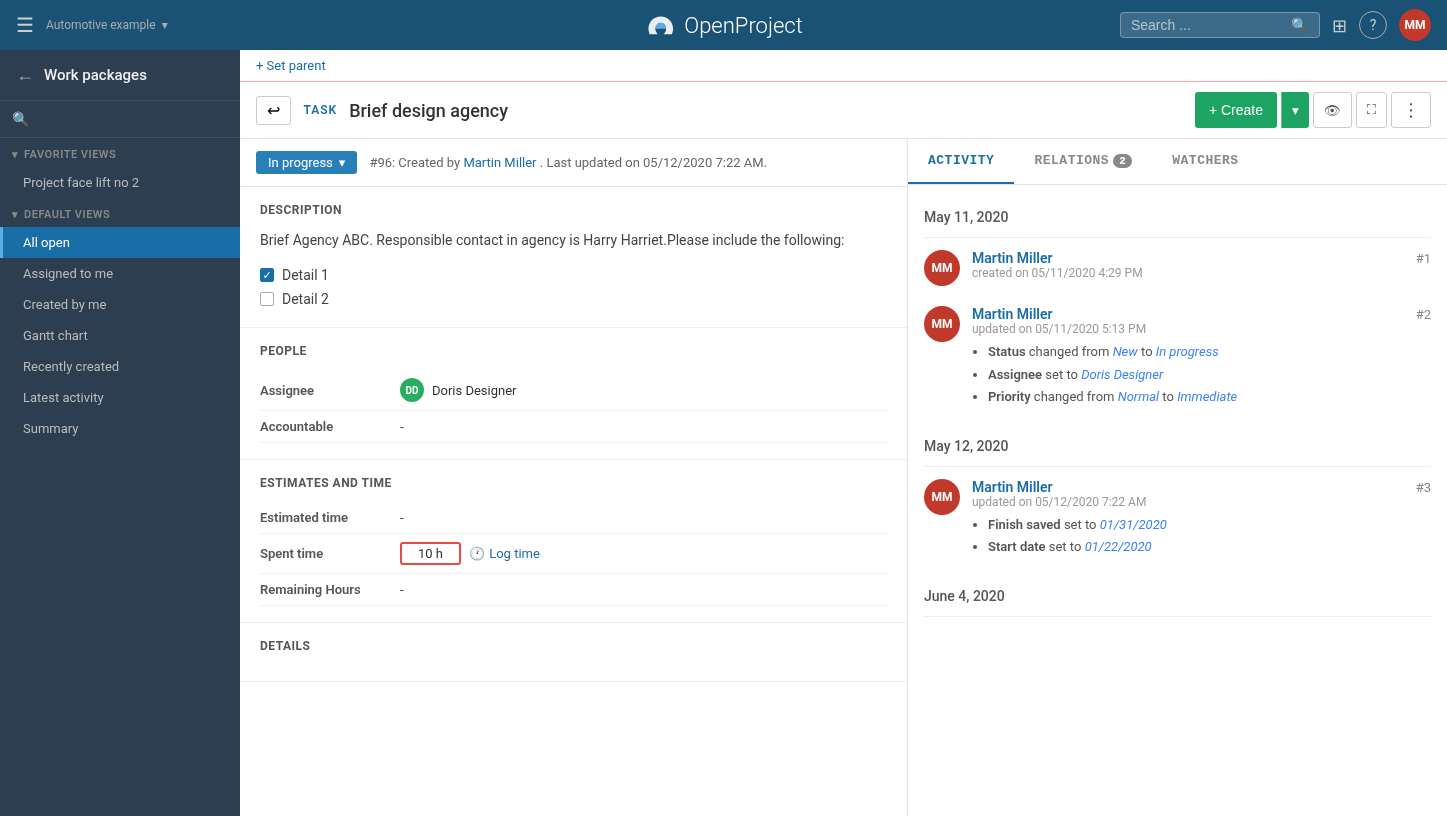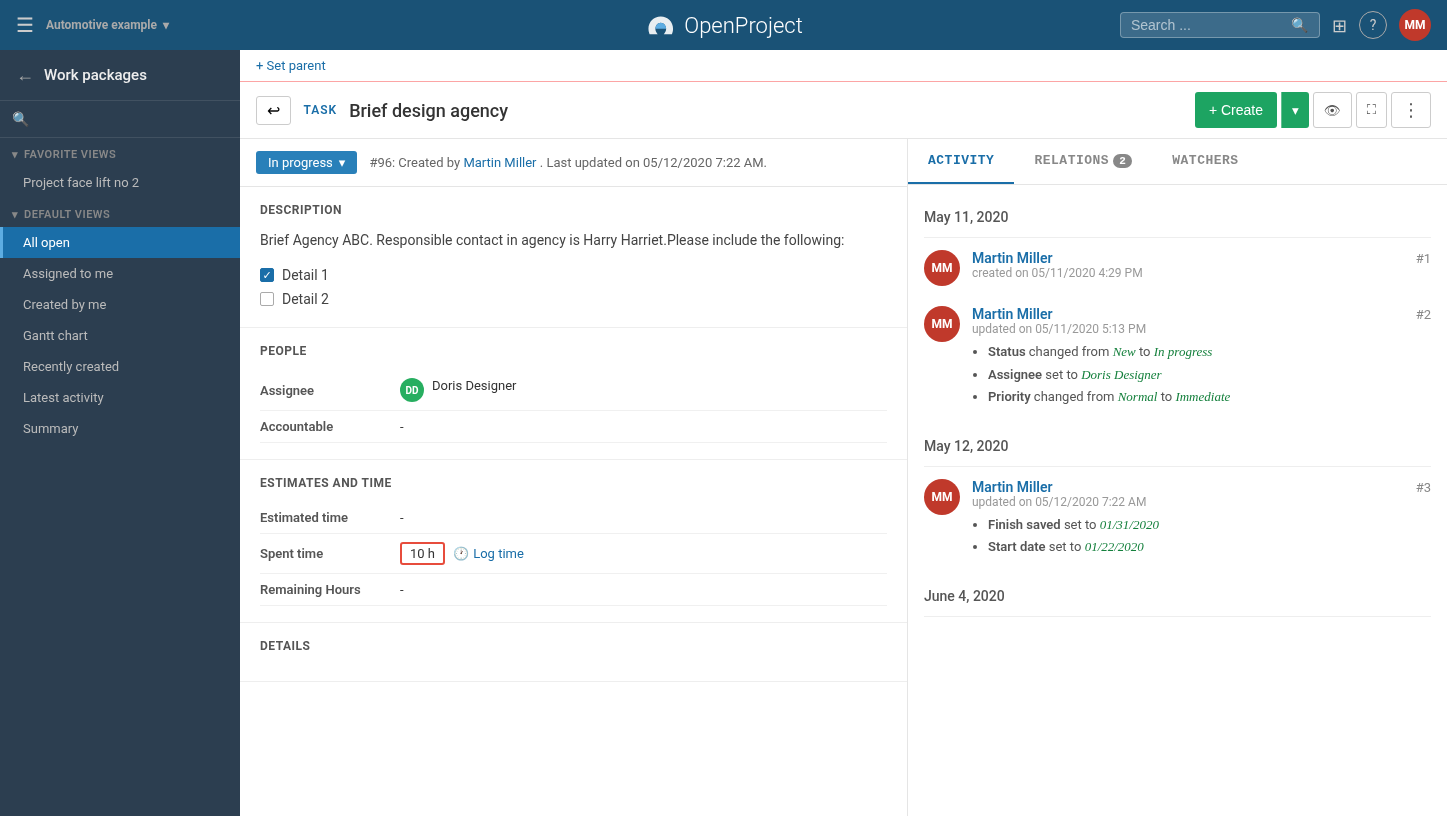--- a/index.html
+++ b/index.html
@@ -11,21 +11,21 @@
       height: 50px;
       display: flex;
       align-items: center;
       padding: 0 16px;
       color: white;
       position: fixed;
       top: 0; left: 0; right: 0;
       z-index: 100;
     }
     .topnav-hamburger { font-size: 20px; cursor: pointer; margin-right: 12px; color: #ccc; }
-    .topnav-project { font-size: 15px; font-weight: 700; display: flex; align-items: center; gap: 6px; }
+    .topnav-project { font-size: 15px; font-weight: 400; display: flex; align-items: center; gap: 6px; }
     .topnav-project span { font-size: 12px; color: #aaa; }
     .topnav-logo { position: absolute; left: 50%; transform: translateX(-50%); display: flex; align-items: center; gap: 8px; }
     .topnav-logo-icon { width: 32px; height: 20px; }
     .topnav-logo-text { font-size: 22px; font-weight: 300; color: white; }
     .topnav-right { margin-left: auto; display: flex; align-items: center; gap: 12px; }
     .search-box {
       background: rgba(255,255,255,0.15);
       border: 1px solid rgba(255,255,255,0.3);
       border-radius: 4px;
       display: flex;
@@ -157,23 +157,23 @@
     .section-title { font-size: 12px; font-weight: 700; color: #555; letter-spacing: 0.5px; text-transform: uppercase; margin-bottom: 12px; }
     .description-text { font-size: 14px; color: #444; line-height: 1.6; margin-bottom: 12px; }
     .checklist { list-style: none; }
     .checklist li { display: flex; align-items: center; gap: 8px; padding: 4px 0; font-size: 14px; color: #444; }
     .checklist-box { width: 14px; height: 14px; border: 1px solid #aaa; border-radius: 2px; display: flex; align-items: center; justify-content: center; font-size: 11px; }
     .checklist-box.checked { background: #1a6ea8; border-color: #1a6ea8; color: white; }
 
     
     .field-row { display: flex; align-items: center; padding: 8px 0; border-bottom: 1px solid #f0f0f0; }
     .field-label { width: 140px; font-size: 13px; font-weight: 600; color: #555; }
-    .field-value { flex: 1; font-size: 13px; color: #333; display: flex; gap: 8px; }
+    .field-value { flex: 1; font-size: 13px; color: #333; display: flex; align-items: center; gap: 8px; }
     .assignee-avatar { width: 24px; height: 24px; border-radius: 50%; background: #27ae60; color: white; font-size: 10px; font-weight: bold; display: flex; align-items: center; justify-content: center; }
-    .spent-time-box { border: 2px solid #e74c3c; border-radius: 3px; padding: 2px 8px; font-size: 13px; color: #333; }
+    .spent-time-box { border: 2px solid #e74c3c; border-radius: 3px; padding: 2px 16px; font-size: 13px; color: #333; }
     .log-time-btn { color: #1a6ea8; font-size: 13px; cursor: pointer; display: flex; align-items: center; gap: 4px; }
 
     
     .right-panel {
       width: 540px;
       border-left: 1px solid #e5e5e5;
       display: flex;
       flex-direction: column;
       background: white;
       overflow: hidden;
@@ -203,21 +203,21 @@
 
     .activity-item { display: flex; gap: 12px; margin-bottom: 20px; }
     .activity-avatar { width: 36px; height: 36px; border-radius: 50%; background: #c0392b; color: white; font-size: 12px; font-weight: bold; display: flex; align-items: center; justify-content: center; flex-shrink: 0; }
     .activity-body { flex: 1; }
     .activity-header { display: flex; justify-content: space-between; align-items: baseline; }
     .activity-author { font-size: 14px; font-weight: 600; color: #1a6ea8; }
     .activity-num { color: #888; font-size: 13px; }
     .activity-time { font-size: 12px; color: #999; margin-bottom: 6px; }
     .activity-changes { list-style: disc; padding-left: 16px; }
     .activity-changes li { font-size: 13px; color: #555; margin-bottom: 3px; line-height: 1.5; }
-    .activity-changes li em { font-style: italic; color: #15803d; font-family: Liberation Serif, serif; }
+    .activity-changes li em { font-style: italic; color: #3b82f6; }
     .activity-changes li strong { font-weight: 600; }
   </style>
 </head>
 <body>
 
 <nav class="topnav">
   <span class="topnav-hamburger">☰</span>
   <div class="topnav-project">
     <span>Automotive example</span>
     <span>▾</span>

